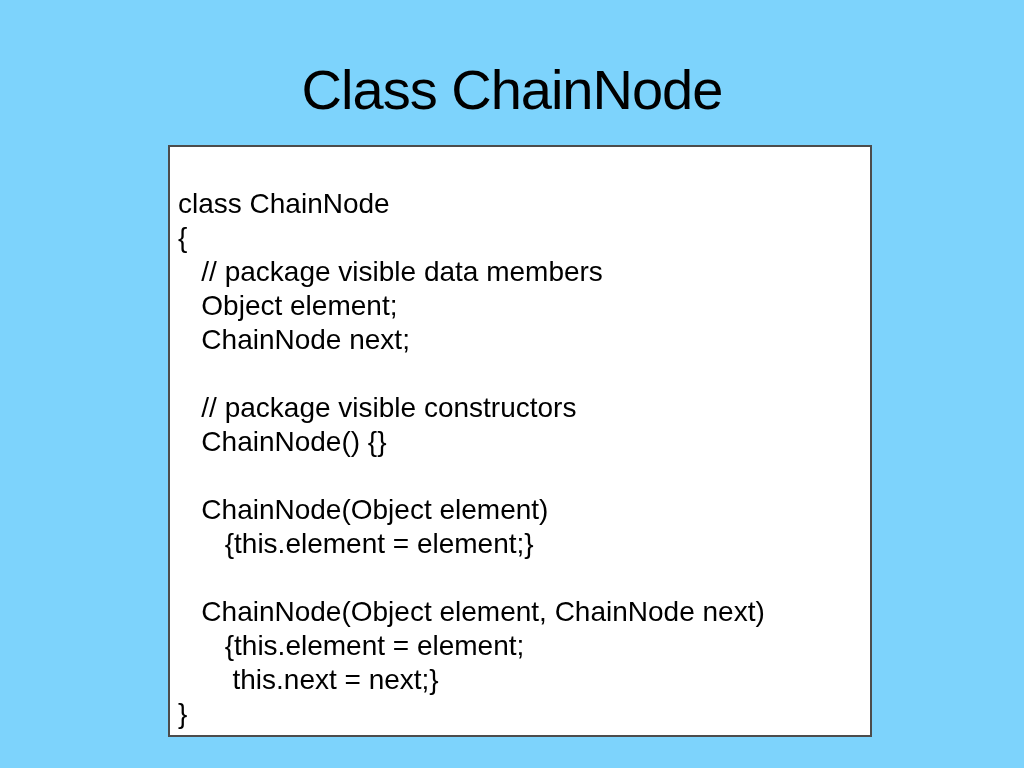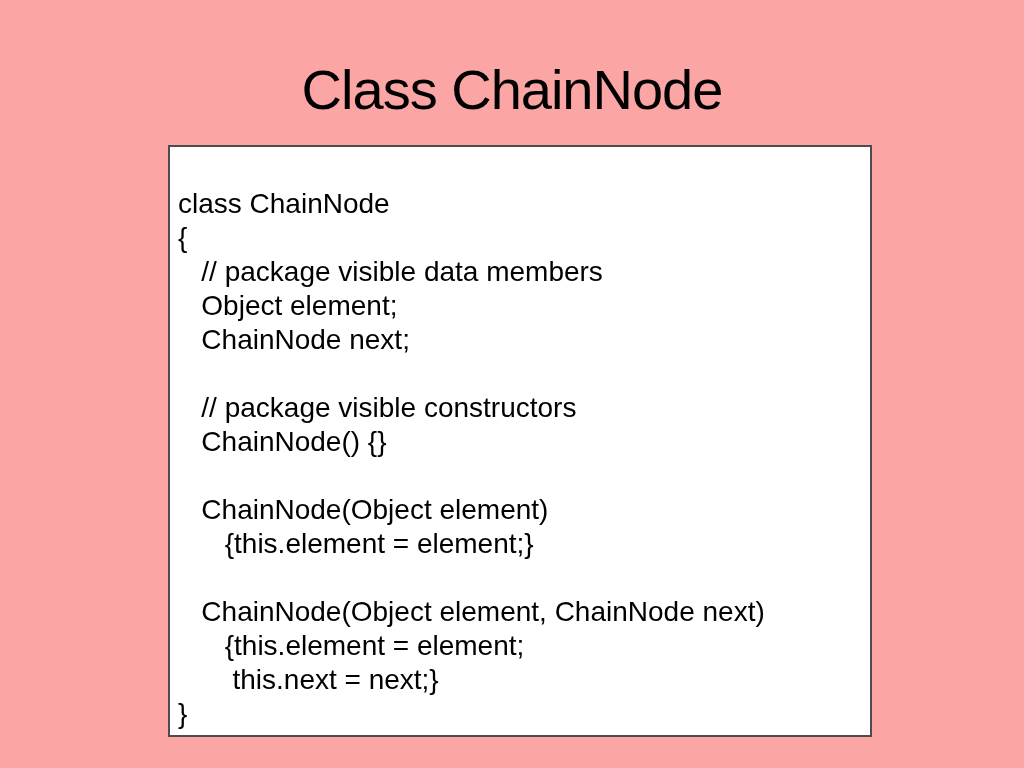--- a/index.html
+++ b/index.html
@@ -4,21 +4,21 @@
 <style>
   html, body {
     margin: 0;
     padding: 0;
     background: #ffffff;
   }
   .slide {
     position: relative;
     width: 1024px;
     height: 768px;
-    background: #fca5a5;
+    background: #7dd3fc;
     overflow: hidden;
     font-family: "Liberation Sans", sans-serif;
     color: #000000;
   }
   .slide-title {
     position: absolute;
     top: 56px;
     left: 0;
     width: 100%;
     margin: 0;

